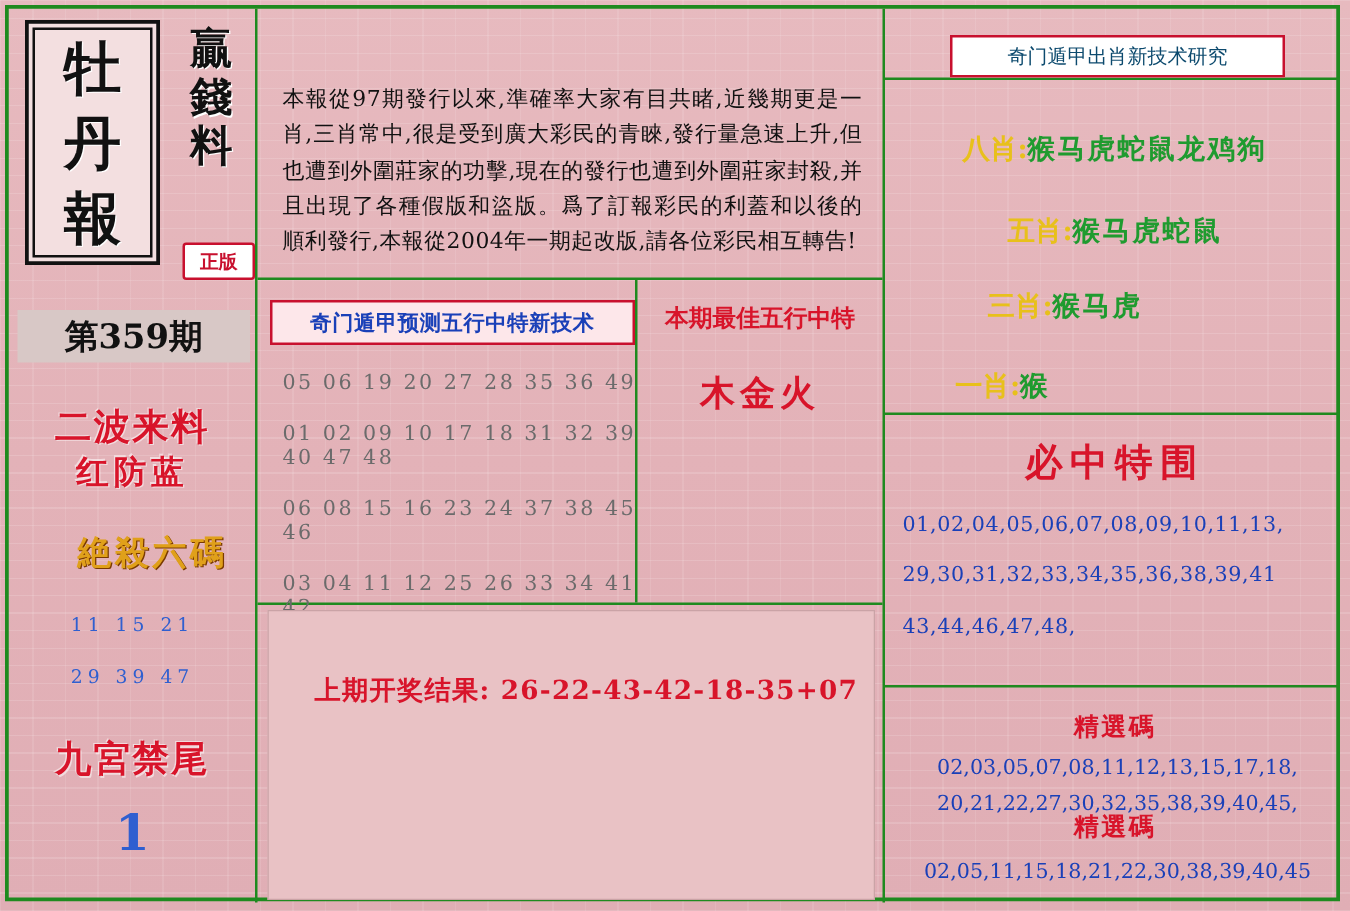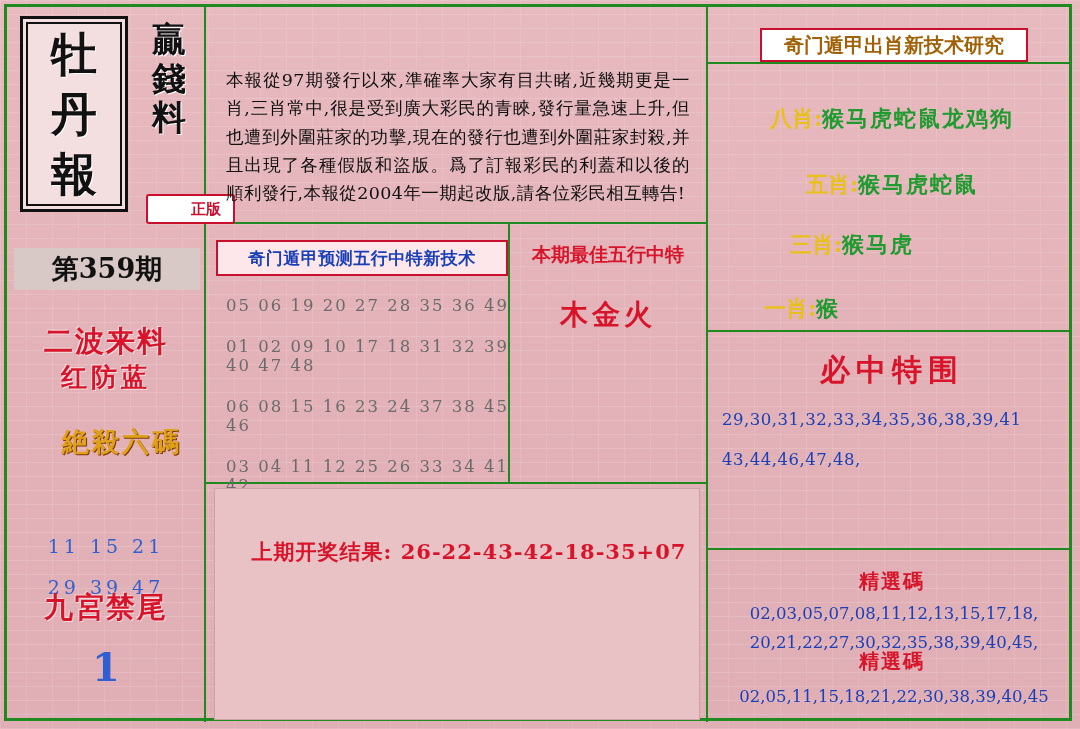--- a/index.html
+++ b/index.html
@@ -47,40 +47,39 @@
     font-family:"DejaVu Serif", serif;
     font-weight:bold;font-size:34px;color:#111;line-height:1.15;
     text-shadow:1px 1px 0 #fff;
   }
   .zhengban{
     position:absolute;left:138px;top:186px;width:54px;height:26px;
     border:2px solid #c8102e;background:#fff;border-radius:3px;
     color:#c8102e;font-size:15px;font-weight:bold;
     display:flex;align-items:center;justify-content:center;
     font-family:Liberation Mono, monospace;
-    padding-left:31px;
   }
   .issue{
     position:absolute;left:6px;top:240px;width:186px;height:42px;
     background:#d8c8c6;
     display:flex;align-items:center;justify-content:center;
     font-family:"DejaVu Serif", serif;font-size:27px;color:#111;font-weight:bold;
   }
   .lbl-red{
     position:absolute;width:196px;text-align:center;
     font-family:"DejaVu Serif", serif;font-weight:bold;
     color:#d8142a;
     text-shadow:1px 1px 0 #fff8, -1px -1px 0 #fff8;
   }
   .l-2bo{left:0;top:314px;font-size:29px;letter-spacing:2px;}
   .l-hfl{left:0;top:352px;font-size:26px;letter-spacing:4px;}
   .l-jsl{left:0;top:416px;font-size:27px;letter-spacing:3px;color:#e0a01a;text-shadow:1px 1px 0 #7a3a00;margin-left:16px;}
   .nums-blue{
     position:absolute;width:196px;text-align:center;
-    font-family:"DejaVu Serif", serif;font-size:19px;color:#2f5fd0;letter-spacing:4px;margin-top:44px;
+    font-family:"DejaVu Serif", serif;font-size:15px;color:#2f5fd0;letter-spacing:4px;
   }
   .n1{top:483px;left:0;}
   .n2{top:524px;left:0;}
   .l-jgjw{left:0;top:580px;font-size:29px;letter-spacing:2px;color:#d8142a;}
   .big-one{
     position:absolute;left:0;top:635px;width:196px;text-align:center;
     font-family:"DejaVu Serif", serif;font-size:40px;color:#2f5fd0;font-weight:bold;
   }
 
   
@@ -148,21 +147,21 @@
 
   
   .right-col{position:absolute;left:712px;top:8px;width:360px;height:713px;}
 
   .box-qimen{
     position:absolute;left:48px;top:20px;width:268px;height:34px;
     border:2px solid #c8102e;background:#fff;
     display:flex;align-items:center;justify-content:center;box-sizing:border-box;
   }
   .box-qimen span{
-    font-family:"DejaVu Serif", serif;font-size:20px;color:#a16207;font-weight:bold;
+    font-family:"DejaVu Serif", serif;font-size:16px;color:#0c4a6e;font-weight:normal;
   }
   .xiao-row{
     position:absolute;width:360px;text-align:center;
     font-family:"DejaVu Serif", serif;font-size:22px;font-weight:bold;
   }
   .xiao-row .k{color:#e8c01b;}
   .xiao-row .v{color:#1f9b2f;letter-spacing:2px;}
   .r1{top:96px;} .r2{top:162px;} .r3{top:222px;} .r4{top:286px;}
   .xiao-row.r1{left:0;} .xiao-row.r2{left:0;}
   .xiao-row.r3{left:-40px;} .xiao-row.r4{left:-90px;}
@@ -278,20 +277,21 @@
     </div>
     <div class="xiao-row r3">
       <span class="k">三肖:</span><span class="v">猴马虎</span>
     </div>
     <div class="xiao-row r4">
       <span class="k">一肖:</span><span class="v">猴</span>
     </div>
 
     <div class="bizhong-title">必中特围</div>
     <div class="bz-nums">
+      <div>01,02,04,05,06,07,08,09,10,11,13,</div>
       <div>29,30,31,32,33,34,35,36,38,39,41</div>
       <div>43,44,46,47,48,</div>
     </div>
 
     <div class="jx-title jx1">精選碼</div>
     <div class="jx-nums jn1">
       <div>02,03,05,07,08,11,12,13,15,17,18,</div>
       <div>20,21,22,27,30,32,35,38,39,40,45,</div>
     </div>
 

